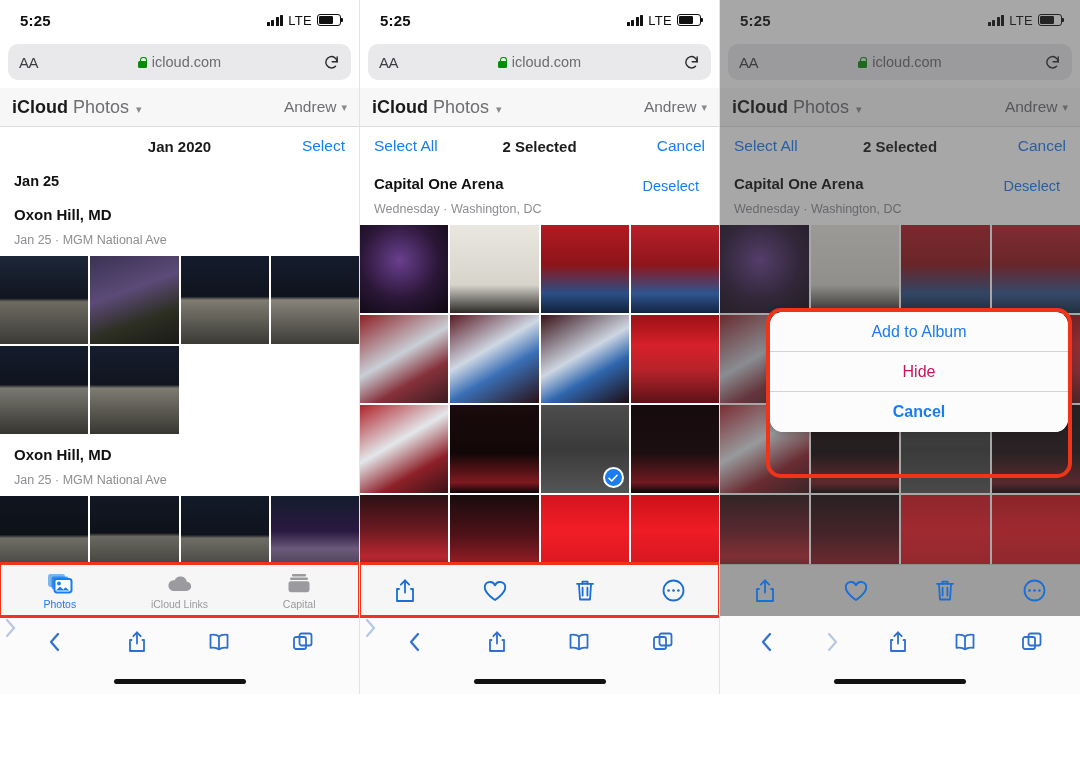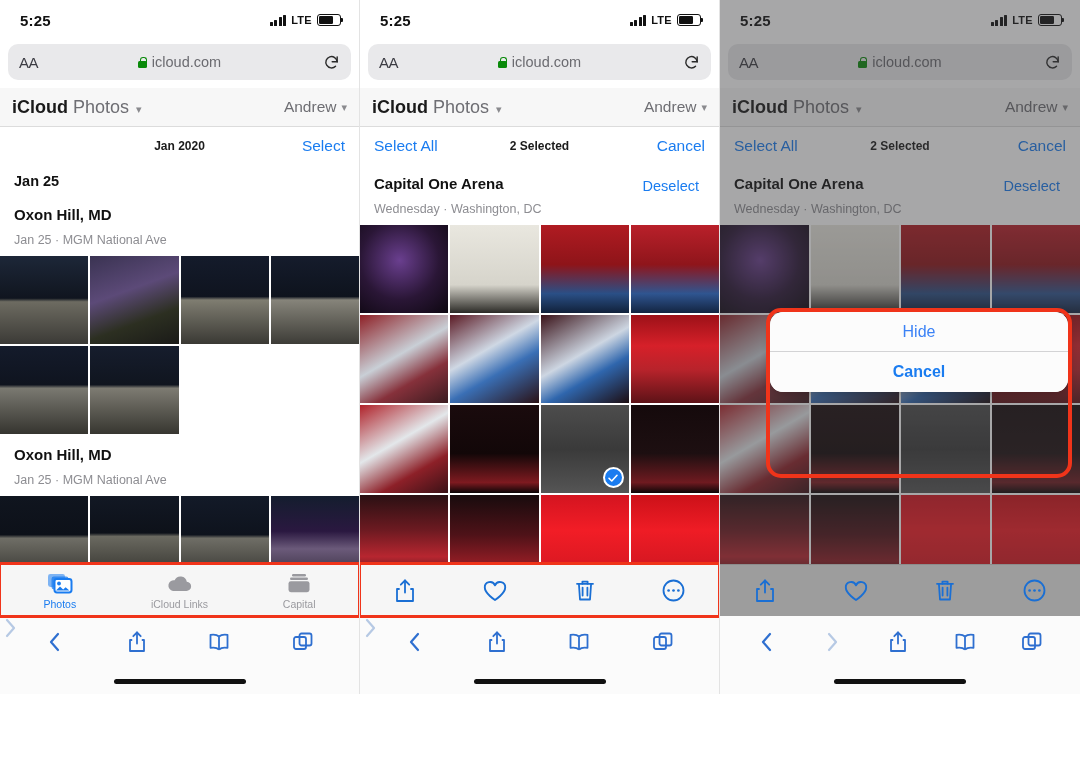--- a/index.html
+++ b/index.html
@@ -25,21 +25,21 @@
     justify-content: space-between;
     padding: 0 18px 0 20px;
     background: #ffffff;
   }
   .status-time { font-size: 15px; font-weight: 600; color: #111; letter-spacing: .2px;}
   .status-right { display: flex; align-items: center; gap: 5px; }
   .sig { display: flex; align-items: flex-end; gap: 1.5px; height: 11px;}
   .sig i { display:block; width: 3px; background: #111; border-radius: .5px;}
   .sig i:nth-child(1){height:4px}.sig i:nth-child(2){height:6px}
   .sig i:nth-child(3){height:8.5px}.sig i:nth-child(4){height:11px}
-  .lte { font-size: 11px; font-weight: 700; color: #111; letter-spacing: .3px;}
+  .lte { font-size: 13px; font-weight: 400; color: #111; letter-spacing: .3px;}
   .batt { width: 24px; height: 12px; border: 1.3px solid #111; border-radius: 3px; position: relative; padding:1.2px;}
   .batt::after{content:"";position:absolute;right:-3.4px;top:3.4px;width:2px;height:4px;background:#111;border-radius:0 1px 1px 0;}
   .batt b { display:block; height:100%; width:72%; background:#111; border-radius:1.2px;}
 
   
   .urlbar-wrap { padding: 4px 8px 8px; background: #ffffff; }
   .urlbar {
     height: 36px; background: #e9e9eb; border-radius: 10px;
     display: flex; align-items: center; padding: 0 11px;
     position: relative;
@@ -66,21 +66,21 @@
   .brand .b2 { font-weight: 400; color:#6e6e73; }
   .chev { font-size: 11px; color:#8a8a8e; margin-left:2px;}
   .acct { font-size:15.5px; color:#6e6e73; display:flex; align-items:center; gap:3px;}
 
   
   .navrow {
     height: 38px; background:#ffffff;
     display:flex; align-items:center; justify-content:space-between;
     padding: 0 14px;
   }
-  .navrow .mid { font-size: 12px; font-weight:700; color:#1b1b1b; position:absolute; left:0; right:0; text-align:center; pointer-events:none;}
+  .navrow .mid { font-size: 15px; font-weight:700; color:#1b1b1b; position:absolute; left:0; right:0; text-align:center; pointer-events:none;}
   .navrow { position: relative; }
   .link { font-size:15.5px; color:#1a7cf0; cursor:pointer; position:relative; z-index:2;}
   .spacer { width: 1px; }
 
   
   .sec-hd { padding: 10px 14px 9px; background:#fff; position:relative;}
   .sec-hd .t1 { font-size:15px; font-weight:700; color:#111; line-height:1.15;}
   .sec-hd .t2 { font-size:12.5px; color:#8d8d92; margin-top:10px;}
   .sec-hd .right-link { position:absolute; right:20px; top:13px; font-size:14.5px; color:#1a7cf0;}
   .sec-hd.small { padding: 8px 14px 6px; }
@@ -133,21 +133,21 @@
     position:absolute; left:50px; right:12px; top:312px; z-index:50;
     background:#f2f2f2; border-radius:13px; overflow:hidden;
     box-shadow:0 1px 8px rgba(0,0,0,.25);
   }
   .sheet .row {
     height:40px; display:flex; align-items:center; justify-content:center;
     font-size:16px; color:#1a7cf0; background:rgba(252,252,252,.96);
     border-bottom:.5px solid #d3d3d5;
   }
   .sheet .row:last-child{border-bottom:none;}
-  .sheet .row.destructive { color:#3b82f6; }
+  .sheet .row.destructive { color:#be185d; }
   .sheet .row.cancel { font-weight:700; }
   .sheet-hl { position:absolute; left:46px; right:8px; top:308px; height:170px; border:4px solid #f0341a; border-radius:15px; z-index:55; pointer-events:none;}
 
   
   .p { width:100%; height:100%; }
 </style>
 </head>
 <body>
 
 <div class="screens">
@@ -684,20 +684,21 @@
             <circle cx="7.6" cy="12.5" r="1.35" fill="currentColor" stroke="none"></circle>
             <circle cx="12.5" cy="12.5" r="1.35" fill="currentColor" stroke="none"></circle>
             <circle cx="17.4" cy="12.5" r="1.35" fill="currentColor" stroke="none"></circle>
           </svg>
         </span>
     </div>
 
     <div class="dim"></div>
 
     <div class="sheet">
+      <div class="row">Add to Album</div>
       <div class="row destructive">Hide</div>
       <div class="row cancel">Cancel</div>
     </div>
     <div class="sheet-hl"></div>
 
     <div class="safari-bottom">
       <div class="sb-icons">
         <span>
             <svg width="20" height="24" viewBox="0 0 20 24" fill="none" stroke="currentColor" stroke-width="2.2" stroke-linecap="round" stroke-linejoin="round">
               <path d="M13 4 6 12l7 8"></path>

